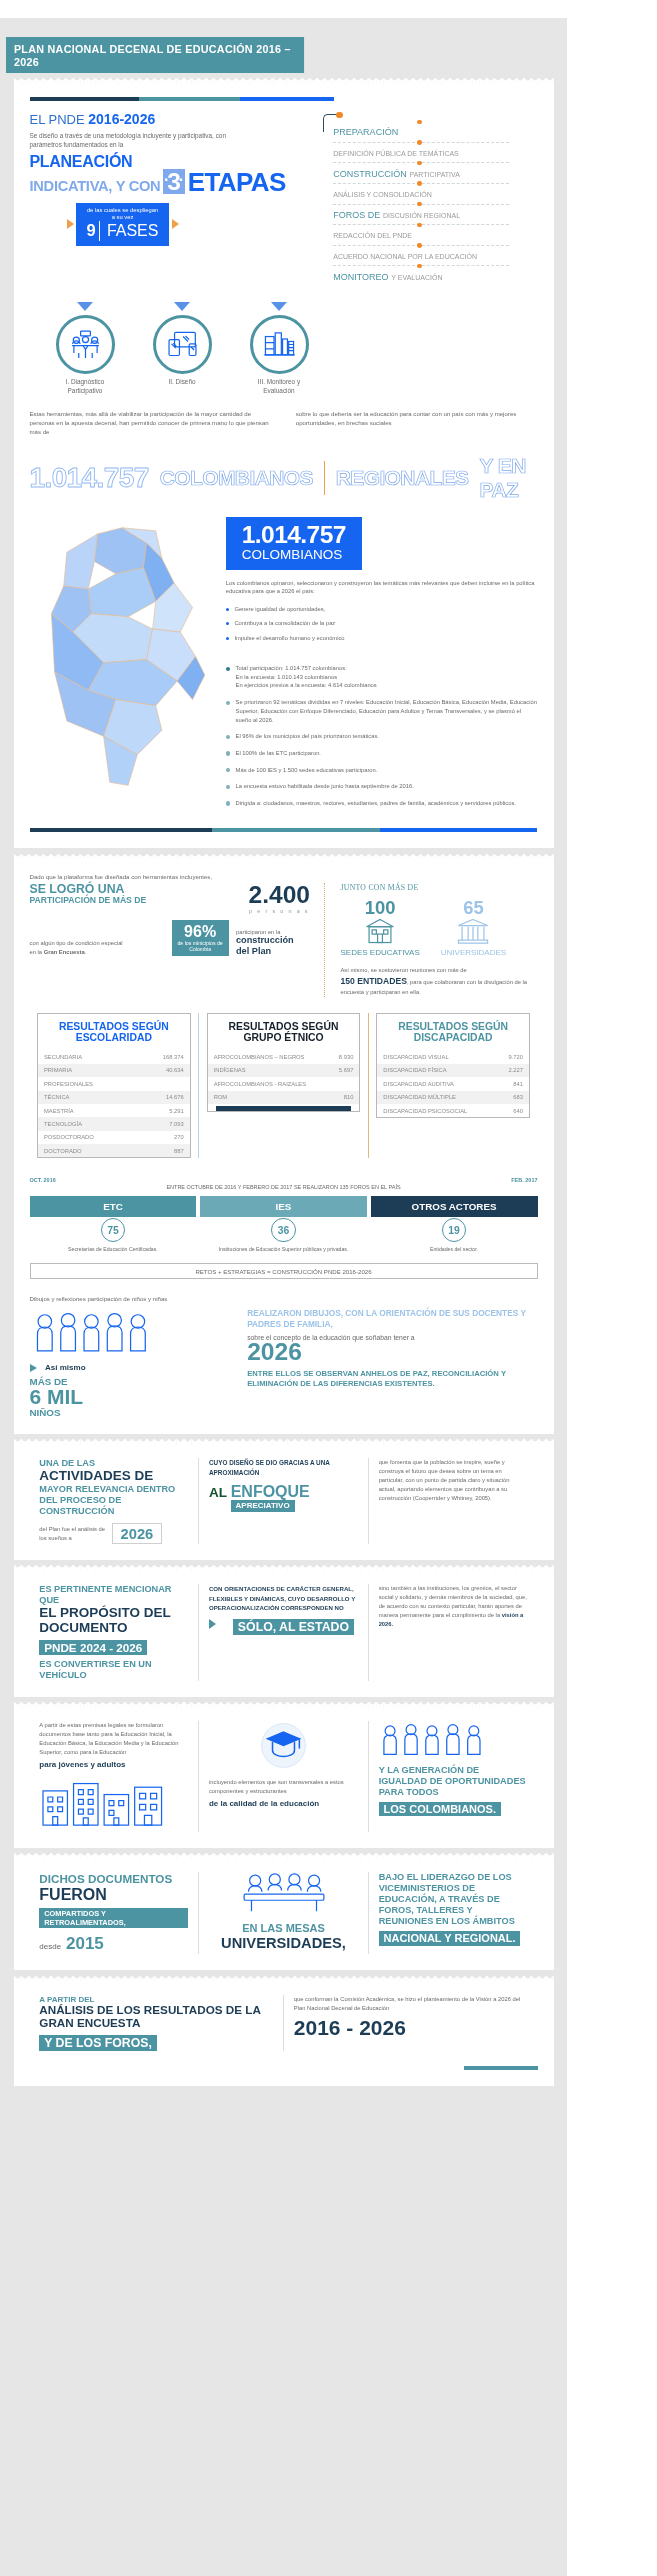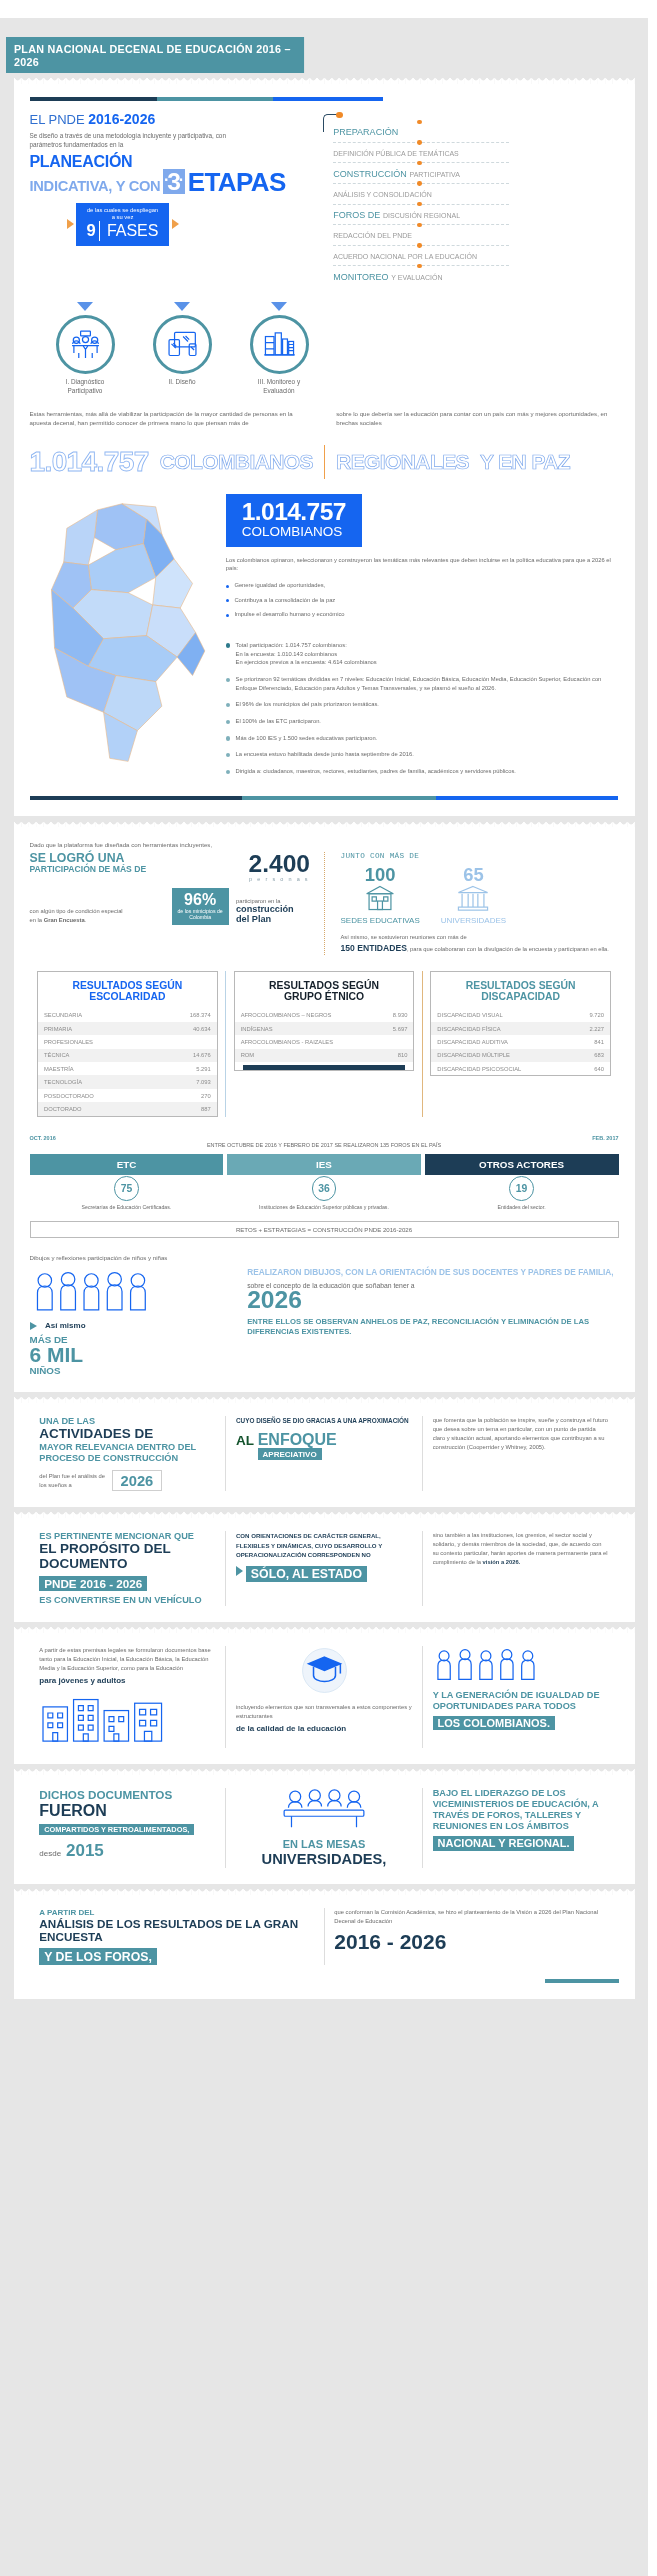--- a/index.html
+++ b/index.html
@@ -3,21 +3,21 @@
 <meta charset="utf-8">
 <style>
   * { box-sizing: border-box; margin:0; padding:0; }
   html,body { background:#ffffff; }
   body {
     width:658px; min-height:2576px;
     font-family:"Liberation Sans", sans-serif;
     background:#ffffff;
     position:relative;
   }
-  .page { width:648px; min-height:2576px; background:#e6e6e6; position:relative; padding-top:18.4px; }
+  .page { width:567px; min-height:2576px; background:#e6e6e6; position:relative; padding-top:18.4px; }
   .topbar { height:18.4px; background:#fff; position:absolute; top:0; left:0; right:0; }
 
   
   .title-band {
     margin:18.4px 0 0 6.1px; width:324px; background:#4d94a3; color:#fff;
     padding:4.9px 7.4px 4.9px 8.6px;
     font-size:11.7px; font-weight:bold; letter-spacing:0.3px;
     font-family:"Liberation Sans Narrow","Liberation Sans",sans-serif;
     transform:scaleX(.92); transform-origin:left center;
   }
@@ -115,21 +115,21 @@
   .s2b{ flex:1; padding-left:16px; }
   .logro{ font-size:12.3px;color:#4d94a3;line-height:1.05;font-weight:bold;
           font-family:"Liberation Sans Narrow","Liberation Sans",sans-serif;}
   .n2400{ font-size:24.6px;color:#1d3d56;font-weight:bold;line-height:1;}
   .personas{ font-size:5.5px;color:#8aa0ab;letter-spacing:1.8px;}
   .pct{ background:#4d94a3;color:#fff;text-align:center;padding:3.7px 5.5px;width:57px;}
   .pct .p{ font-size:16px;font-weight:bold;line-height:1;}
   .pct .s{ font-size:5.2px;line-height:1.25;}
   .constr{ font-size:9.2px;color:#1d3d56;font-weight:bold;line-height:1.15;}
   .juntocon{ font-size:7.7px;color:#4d94a3;letter-spacing:0.3px;margin-bottom:6.1px;
-             font-family:Liberation Mono, monospace;}
+             font-family:Liberation Serif, serif;}
   .sedes{ display:flex;gap:21px;align-items:flex-start;}
   .sedebox{text-align:center;}
   .sedebox .n{font-size:18.4px;color:#4d94a3;font-weight:bold;line-height:1;}
   .sedebox .l{font-size:8px;color:#4d94a3;line-height:1.1;margin-top:2.5px;
               font-family:"Liberation Sans Narrow","Liberation Sans",sans-serif;}
   .sedebox.lt .n,.sedebox.lt .l{ color:#9cc3e8; }
   .asimismo{font-size:5.8px;color:#6a6a6a;line-height:1.55;margin-top:7.4px;}
   .asimismo b{font-size:8.6px;color:#1d3d56;}
 
   
@@ -665,26 +665,26 @@
       </div>
       <div class="sm-gray">que fomenta que la población se inspire, sueñe y construya el futuro que desea sobre un tema en particular, con un punto de partida claro y situación actual, aportando elementos que contribuyan a su construcción (Cooperrider y Whitney, 2005).</div>
     </div>
   </div>
 
   <div class="card zig">
     <div class="tri3">
       <div>
         <div class="blk-title">ES PERTINENTE MENCIONAR QUE</div>
         <div class="blk-big">EL PROPÓSITO DEL DOCUMENTO</div>
-        <div class="hiteal-blk cond" style="font-size:11.7px;margin-top:3.7px">PNDE 2016 - 2026</div>
+        <div class="hiteal-blk cond" style="font-size:11.7px;margin-top:3.7px">PNDE 2024 - 2026</div>
         <div class="blk-title" style="margin-top:3.7px">ES CONVERTIRSE EN UN VEHÍCULO</div>
       </div>
       <div>
         <div class="sm-gray" style="font-weight:bold;color:#1d3d56;font-size:6.1px">CON ORIENTACIONES DE CARÁCTER GENERAL, FLEXIBLES Y DINÁMICAS, CUYO DESARROLLO Y OPERACIONALIZACIÓN CORRESPONDEN NO</div>
-        <div style="display:flex;align-items:flex-start;gap:3px;margin-top:6.1px">
+        <div style="display:flex;align-items:flex-start;gap:17px;margin-top:6.1px">
           <div style="width:0;height:0;border-top:5.5px solid transparent;border-bottom:5.5px solid transparent;border-left:7.4px solid #4d94a3"></div>
           <span class="hiteal-blk cond" style="font-size:12.3px">SÓLO, AL ESTADO</span>
         </div>
       </div>
       <div class="sm-gray">
         <span>sino también a las instituciones, los gremios, el sector social y solidario, y demás miembros de la sociedad, que, de acuerdo con su contexto particular, harán aportes de manera permanente para el cumplimiento de la</span>
         <b class="hi-dark">visión a 2026.</b>
       </div>
     </div>
   </div>

